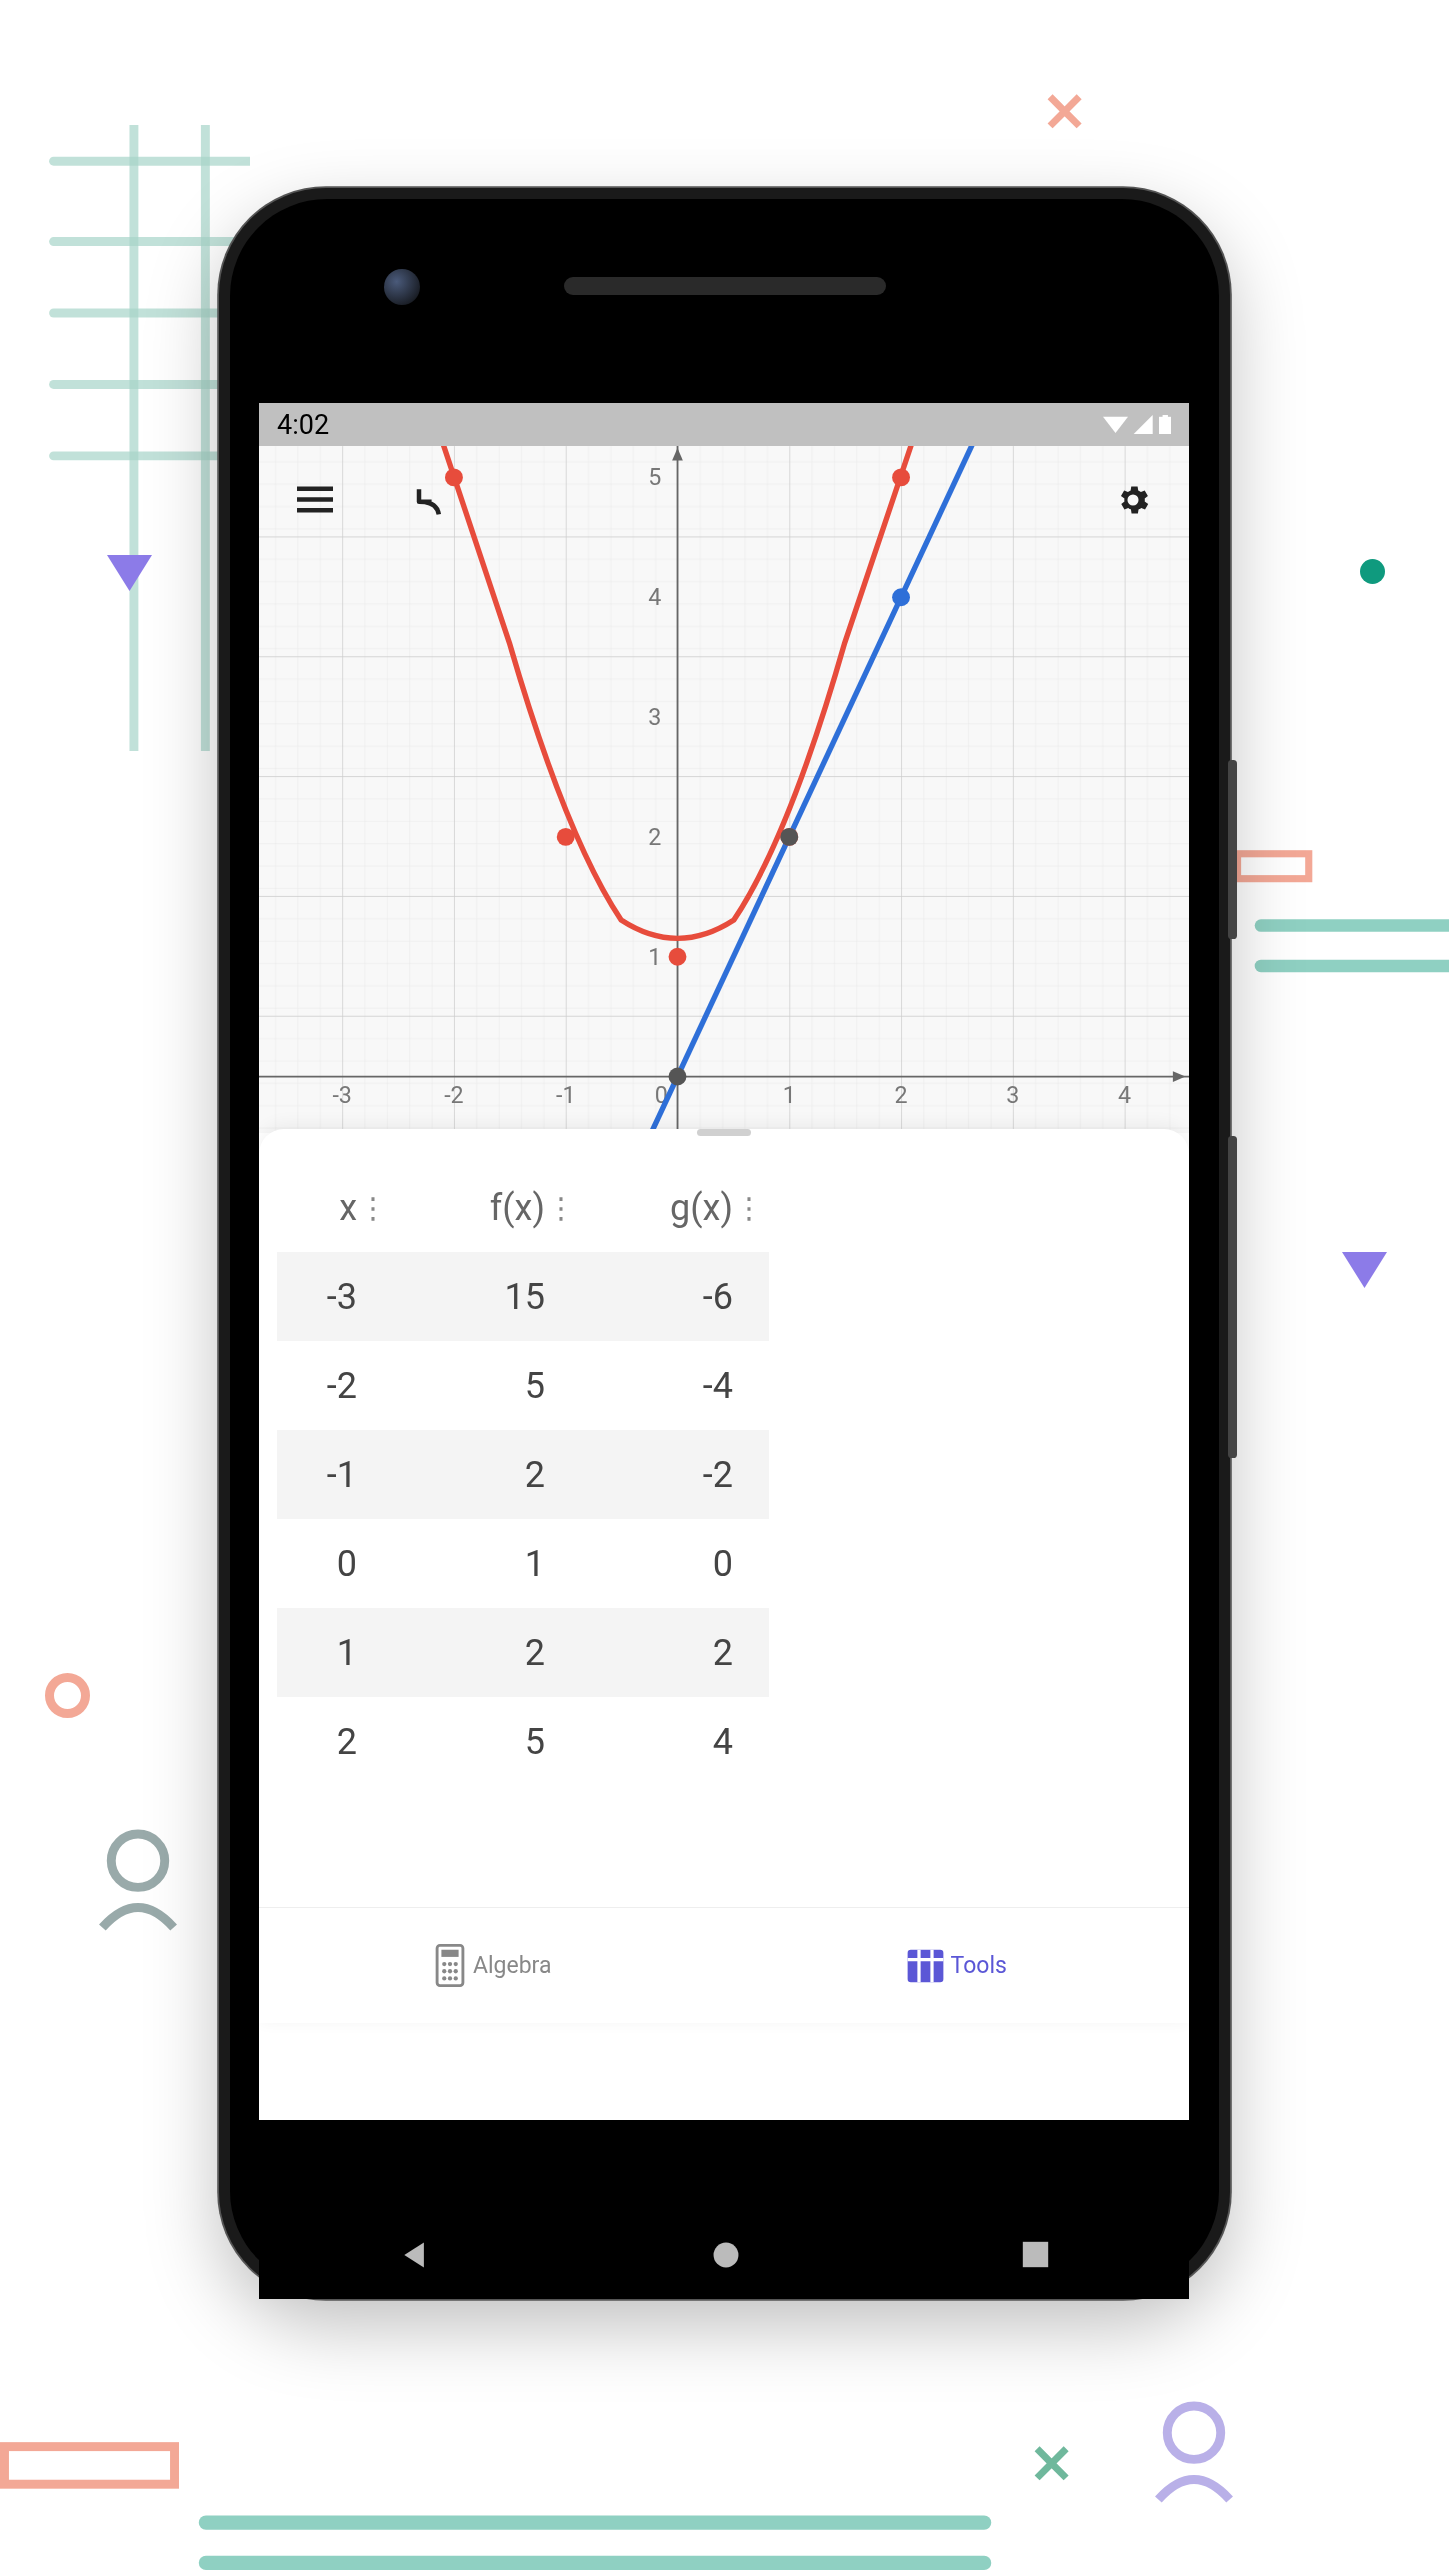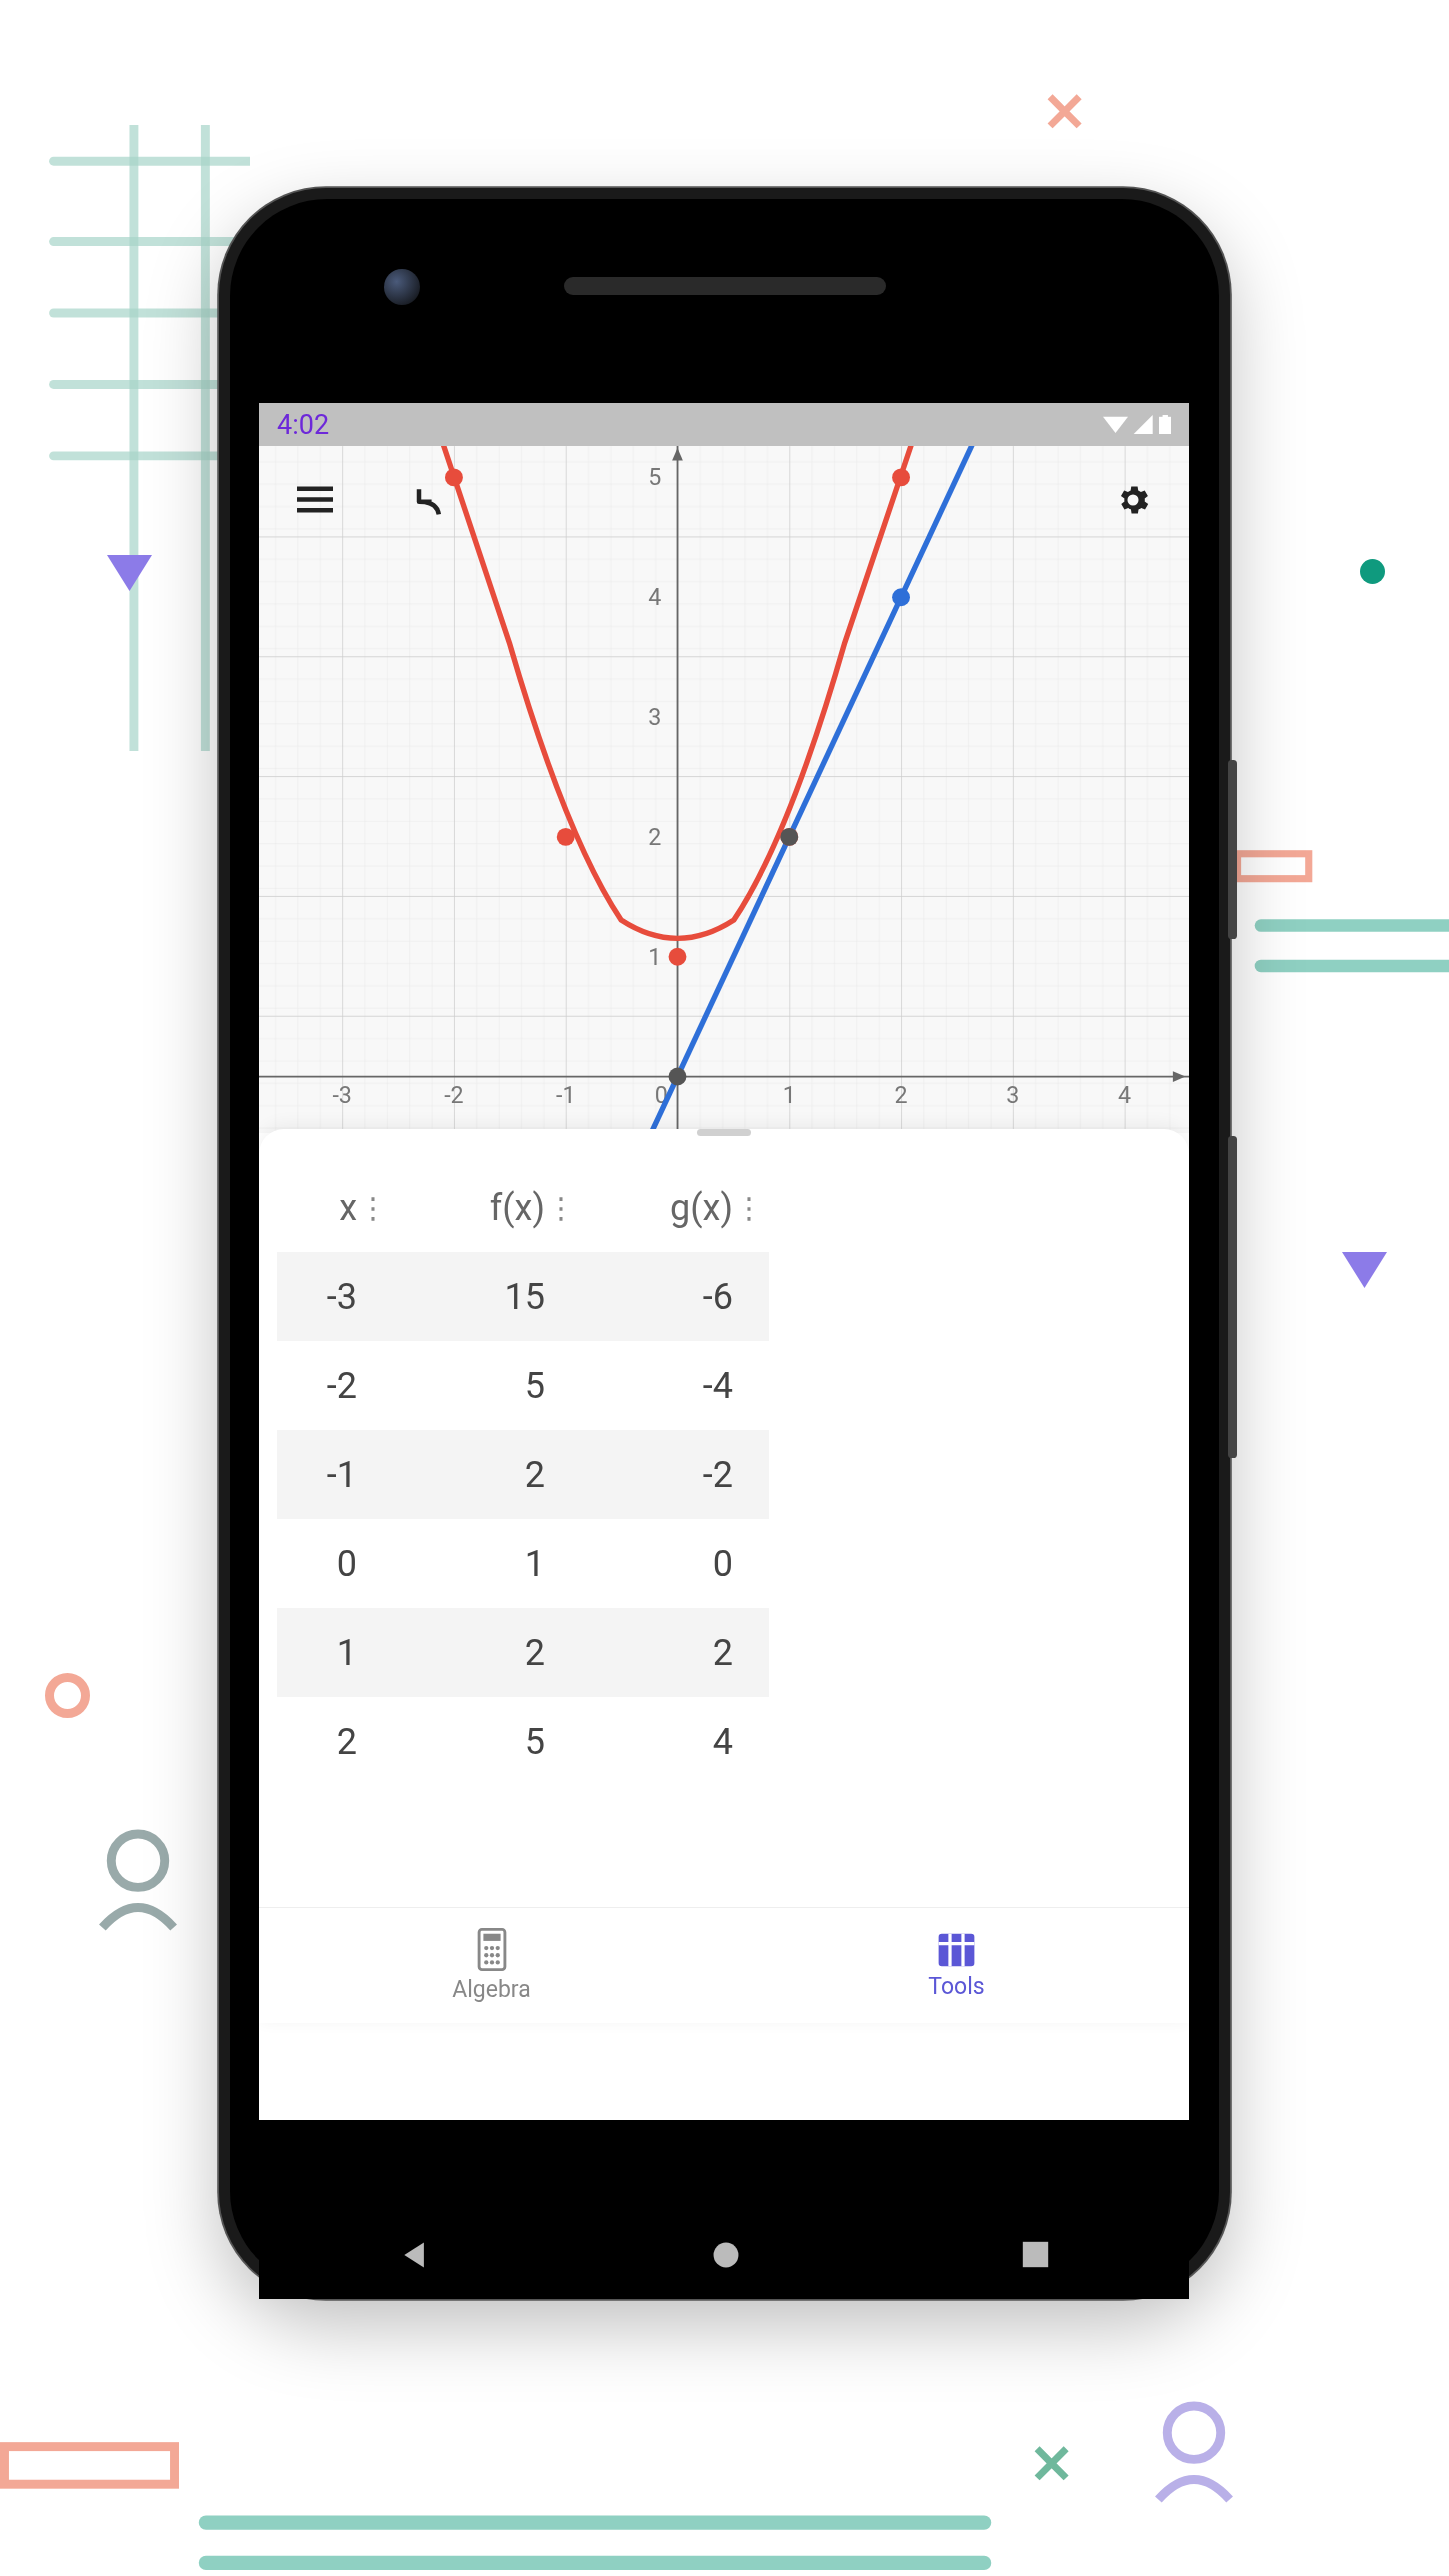--- a/index.html
+++ b/index.html
@@ -71,21 +71,21 @@
 }
 
 
 .statusbar {
   height: 43px;
   background: #c0c0c0;
   display: flex;
   align-items: center;
   justify-content: space-between;
   padding: 0 18px;
-  color: #6d28d9;
+  color: #000000;
   font-size: 27px;
 }
 .status-icons { display: flex; gap: 5.4px; align-items: center; }
 .status-icons svg { fill: #fff; }
 
 
 .graph-area {
   position: relative;
   height: 687px;
   background: #f8f8f8;
@@ -156,21 +156,21 @@
   bottom: 0;
   left: 0; right: 0;
   height: 116px;
   background: #fff;
   border-top: 0.9px solid #eee;
   display: flex;
 }
 .nav-item {
   flex: 1;
   display: flex;
-  flex-direction: column;
+  flex-direction: row;
   align-items: center;
   justify-content: center;
   gap: 5.4px;
   color: #888;
   cursor: pointer;
 }
 .nav-item.active { color: #5b57d6; }
 .nav-label { font-size: 23px; }
 
 

